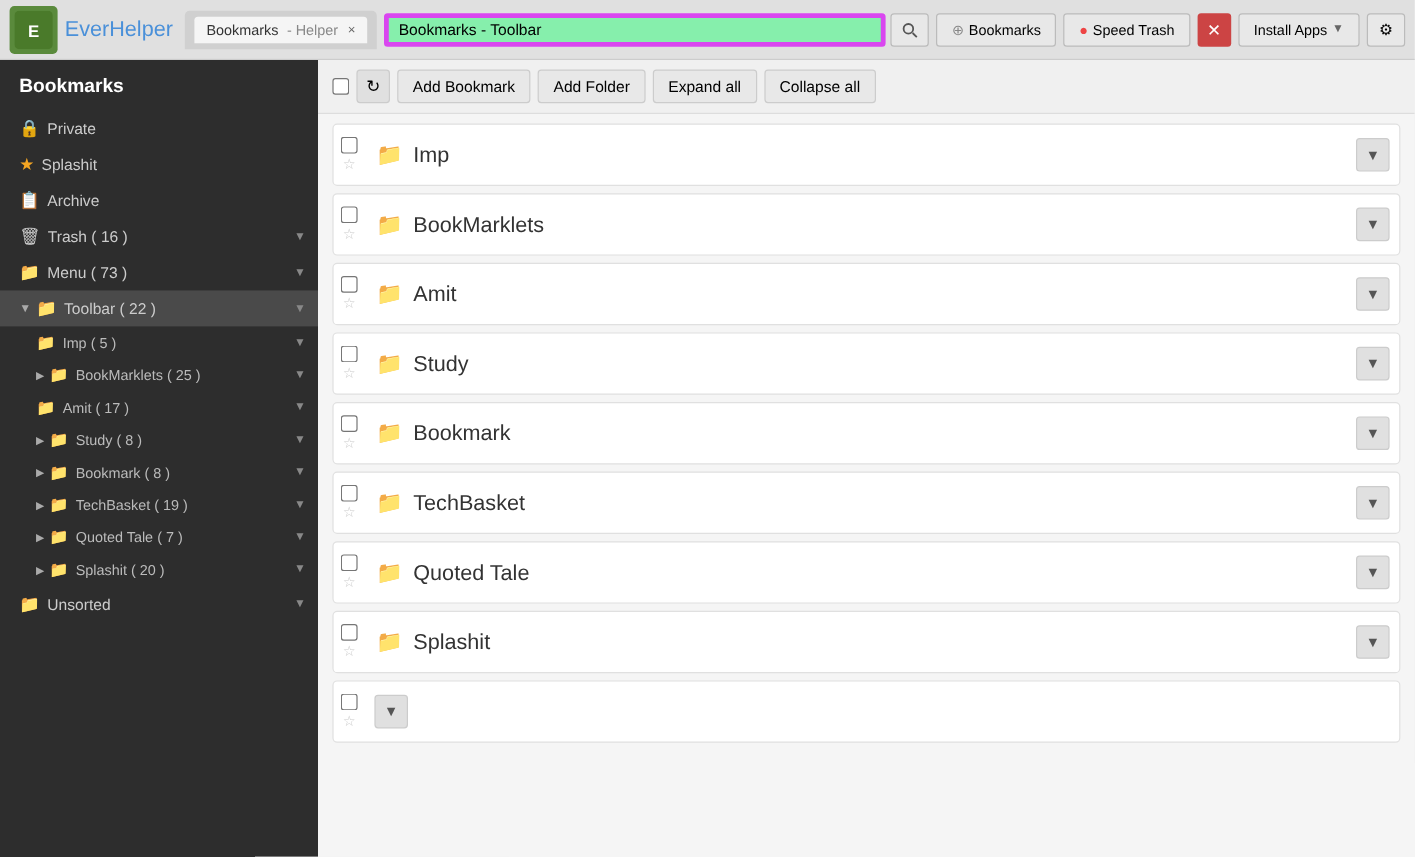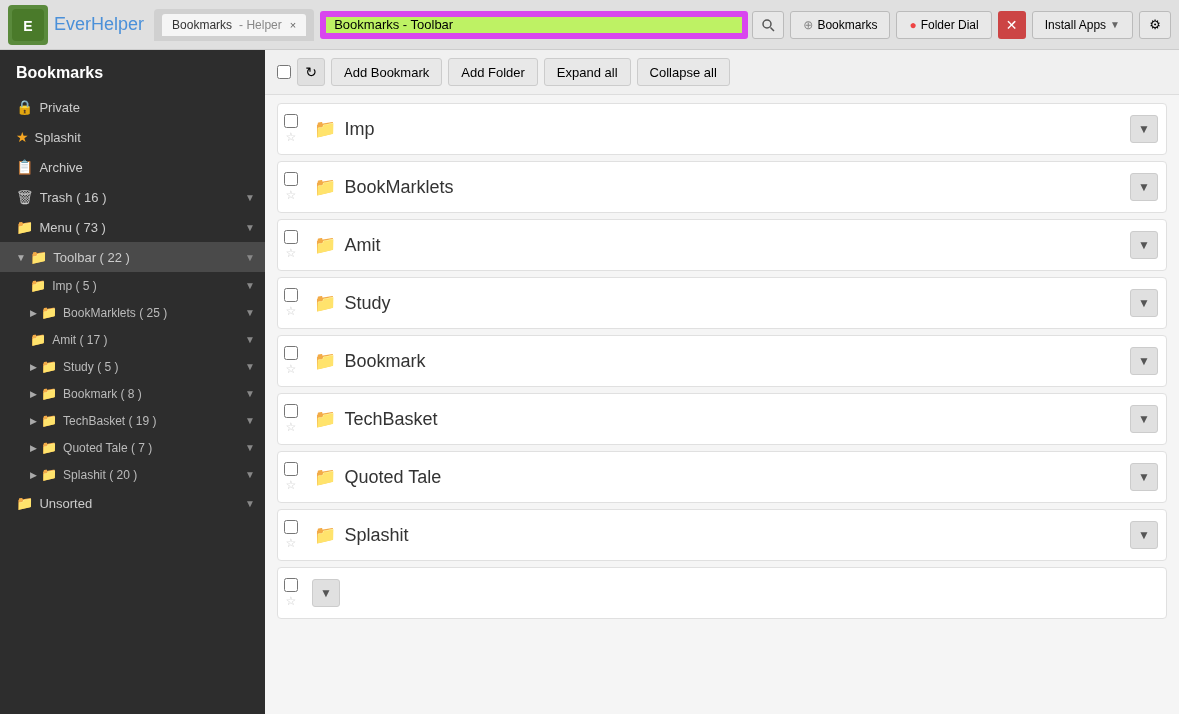--- a/index.html
+++ b/index.html
@@ -43,25 +43,25 @@
       font-size: 12px;
       color: #333;
       cursor: pointer;
     }
     .tab-close {
       font-size: 11px; color: #666; cursor: pointer; margin-left: 4px;
     }
     .url-bar {
       flex: 1;
       height: 28px;
-      border: 6px solid #d946ef;
+      border: 4px solid #d946ef;
       border-radius: 3px;
       padding: 0 8px;
       font-size: 13px;
-      background: #bef264;
+      background: #86efac;
     }
     .search-btn {
       width: 32px; height: 28px;
       background: #e8e8e8;
       border: 1px solid #bbb;
       border-radius: 3px;
       cursor: pointer;
       display: flex; align-items: center; justify-content: center;
     }
     .nav-btn {
@@ -265,21 +265,21 @@
         </svg>
     </div>
   </div>
 
   <div class="nav-btn">
     <span style="color:#888">⊕</span>
     <span>Bookmarks</span>
   </div>
   <div class="nav-btn">
     <span style="color:#e44">●</span>
-    <span>Folder Dial</span>
+    <span>Speed Trash</span>
   </div>
   <div class="nav-btn-x">✕</div>
   <div class="nav-btn">
     <span>Install Apps</span>
     <span style="color:#666; font-size:10px">▼</span>
   </div>
   <div class="gear-btn">
     <span>⚙</span>
   </div>
 </div>
@@ -330,21 +330,21 @@
       <span class="arrow">▼</span>
     </div>
     <div class="sidebar-sub-item">
       <span class="item-icon">📁</span>
       <span>Amit ( 17 )</span>
       <span class="arrow">▼</span>
     </div>
     <div class="sidebar-sub-item">
       <span style="margin-right:4px; font-size:9px; color:#aaa">▶</span>
       <span class="item-icon">📁</span>
-      <span>Study ( 5 )</span>
+      <span>Study ( 8 )</span>
       <span class="arrow">▼</span>
     </div>
     <div class="sidebar-sub-item">
       <span style="margin-right:4px; font-size:9px; color:#aaa">▶</span>
       <span class="item-icon">📁</span>
       <span>Bookmark ( 8 )</span>
       <span class="arrow">▼</span>
     </div>
     <div class="sidebar-sub-item">
       <span style="margin-right:4px; font-size:9px; color:#aaa">▶</span>

